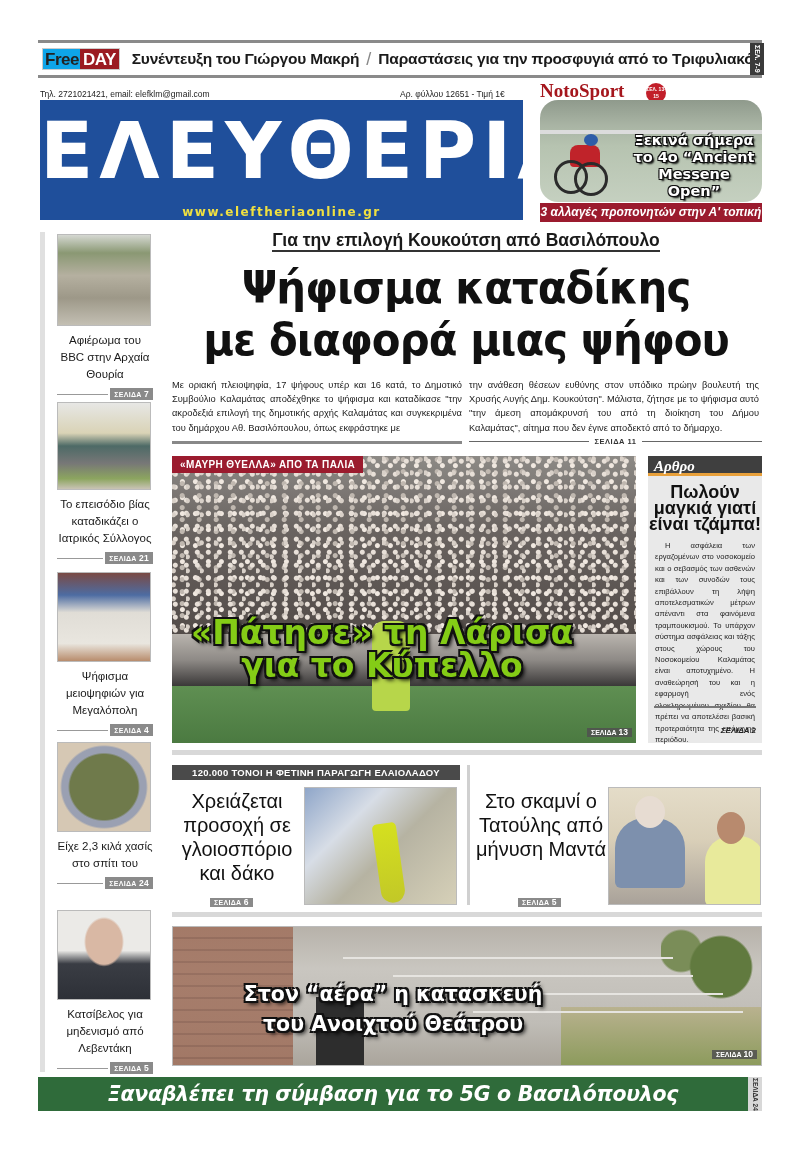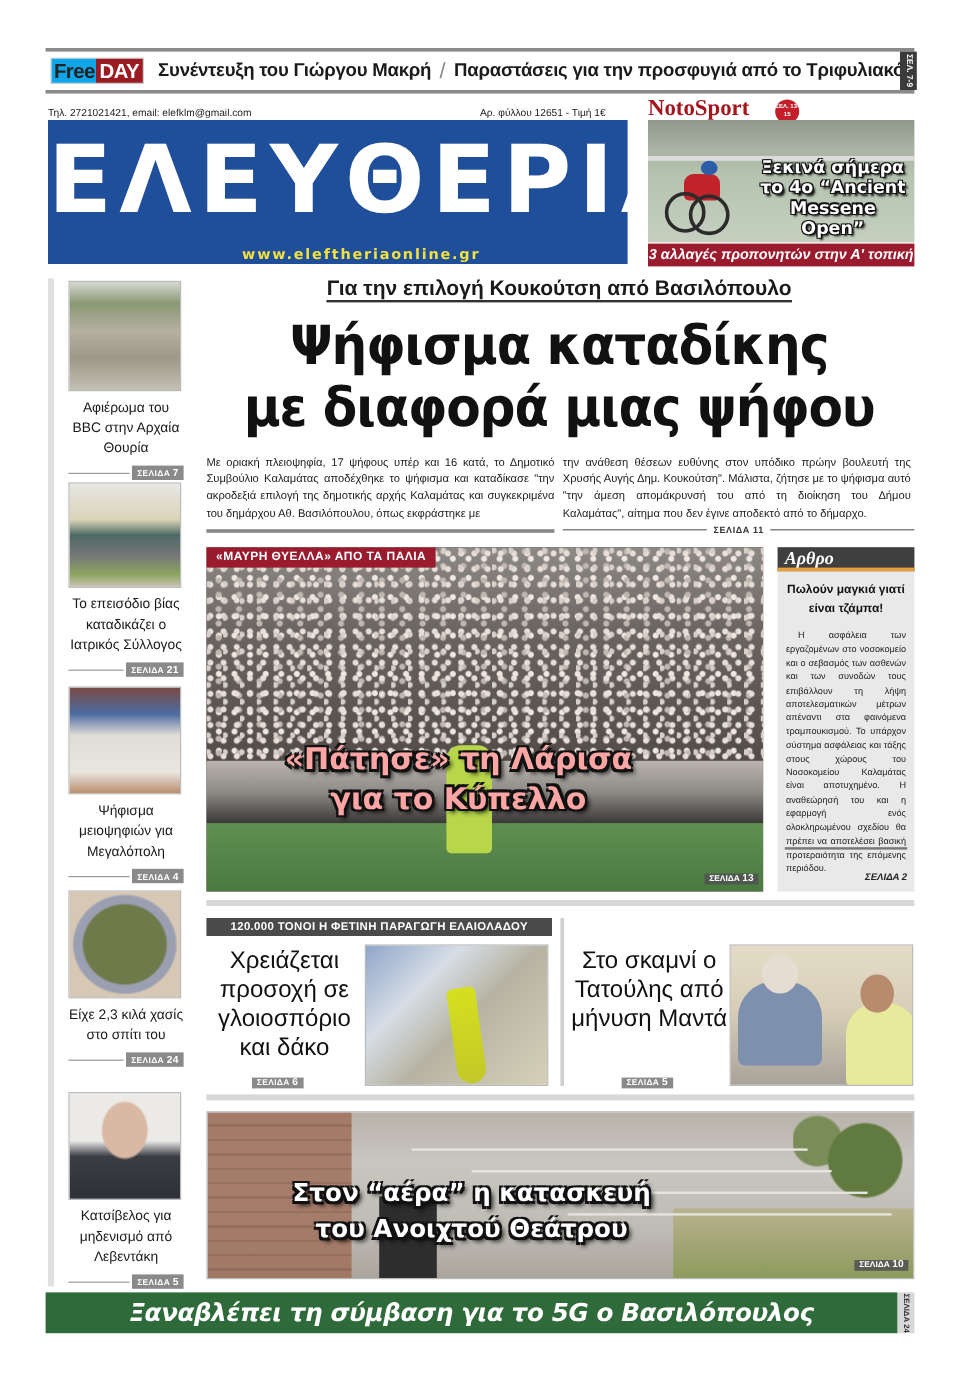--- a/index.html
+++ b/index.html
@@ -17,27 +17,27 @@
   .topsep { font-size: 18px; color: #888; margin: 0 7px; font-weight: normal; }
   .toppage { position: absolute; right: -2px; top: 0px; width: 14px; height: 32px; background: #3a3a3a; color: #fff; font-size: 7px; writing-mode: vertical-rl; display: flex; align-items: center; justify-content: center; font-weight: bold; }
 
   .contact { left: 40px; top: 89px; font-size: 8.5px; color: #222; }
   .issue { left: 400px; top: 89px; font-size: 8.5px; color: #222; }
 
   
   .masthead { left: 40px; top: 100px; width: 483px; height: 120px; background: #1f4f9b; }
   .logo { position: absolute; left: 0; top: 6px; width: 483px; text-align: center; font-family: "DejaVu Sans", sans-serif; font-weight: bold; font-size: 78px; color: #fff; letter-spacing: 6px; line-height: 90px; }
   .pubdate { position: absolute; left: 0; top: 95px; width: 483px; text-align: center; font-size: 9px; color: #fff; letter-spacing: 0.5px; }
-  .website { position: absolute; left: 0; top: 105px; width: 522px; text-align: center; font-size: 12px; color: #f0e040; font-weight: bold; letter-spacing: 1.5px; font-family: "DejaVu Sans", sans-serif; }
+  .website { position: absolute; left: 0; top: 105px; width: 483px; text-align: center; font-size: 12px; color: #f0e040; font-weight: bold; letter-spacing: 1.5px; font-family: "DejaVu Sans", sans-serif; }
 
   
   .noto { left: 540px; top: 80px; width: 222px; height: 142px; }
   .noto-title { position: absolute; left: 0; top: 0; font-family: "Liberation Serif", serif; font-weight: bold; font-size: 19px; color: #a5161d; }
   .noto-badge { position: absolute; left: 106px; top: 3px; width: 20px; height: 20px; border-radius: 50%; background: #c21f2a; color: #fff; font-size: 5px; text-align: center; line-height: 7px; padding-top: 3px; font-weight: bold; }
-  .noto-photo { position: absolute; left: 0; top: 20px; width: 222px; height: 102px; background: linear-gradient(180deg, #8f9a8c 0%, #a9b4a4 25%, #b6c3b0 45%, #c5d0c0 100%); overflow: hidden; }
+  .noto-photo { position: absolute; left: 0; top: 20px; width: 222px; height: 102px; background: linear-gradient(180deg, #8f9a8c 0%, #a9b4a4 25%, #b6c3b0 45%, #c5d0c0 100%); overflow: hidden; border-radius: 18px; }
   .noto-photo .court-line { position: absolute; left: 0; top: 30px; width: 222px; height: 4px; background: #dcdcdc; }
   .noto-photo .wheel { position: absolute; border: 3px solid #2b2b2b; border-radius: 50%; }
   .noto-photo .player { position: absolute; left: 30px; top: 45px; width: 30px; height: 22px; background: #c0232a; border-radius: 8px 8px 4px 4px; }
   .noto-photo .helmet { position: absolute; left: 44px; top: 34px; width: 14px; height: 12px; background: #2e5da8; border-radius: 50%; }
   .noto-head { position: absolute; left: 90px; top: 32px; width: 128px; text-align: center; color: #fff; font-weight: bold; font-size: 14.5px; line-height: 17px; font-family: "DejaVu Sans", sans-serif; text-shadow: 1px 1px 0 #111, -1px -1px 0 #111, 1px -1px 0 #111, -1px 1px 0 #111, 2px 2px 2px #000; }
   .noto-bar { position: absolute; left: 0; top: 123px; width: 222px; height: 19px; background: #9b1b2e; color: #fff; font-style: italic; font-weight: bold; font-size: 12px; text-align: center; line-height: 19px; }
 
   
   .sidebar { left: 40px; top: 232px; width: 118px; height: 840px; border-left: 5px solid #e0e0e0; }
   .side-item { position: absolute; left: 12px; width: 96px; }
@@ -68,29 +68,29 @@
       radial-gradient(circle at 10% 20%, #d8d0c8 0 2px, transparent 3px),
       radial-gradient(circle at 30% 40%, #e8e0d8 0 2px, transparent 3px),
       radial-gradient(circle at 60% 30%, #c0b8b0 0 2px, transparent 3px),
       radial-gradient(circle at 80% 60%, #f0e8e0 0 2px, transparent 3px),
       linear-gradient(180deg, #8d8a86 0%, #6a6461 40%, #524b48 100%);
     background-size: 14px 14px, 11px 13px, 17px 12px, 13px 16px, 100% 100%; }
   .pitch { position: absolute; left: 0; top: 230px; width: 100%; height: 57px; background: linear-gradient(180deg, #5f8f52, #4b7a41); }
   .stand-rail { position: absolute; left: 0; top: 178px; width: 100%; height: 52px; background: linear-gradient(180deg, #b9b4ae, #8e8a86 50%, #3a3838); }
   .player-keeper { position: absolute; left: 200px; top: 165px; width: 38px; height: 90px; background: #b7d64a; border-radius: 12px 12px 4px 4px; }
   .footy-label { position: absolute; left: 0; top: 0; background: #9b1b2e; color: #fff; font-size: 10px; font-weight: bold; padding: 3px 8px; letter-spacing: 0.4px; }
-  .footy-head { position: absolute; left: 0; top: 160px; width: 420px; text-align: center; color: #fca5a5; font-weight: bold; font-size: 25px; line-height: 33px; font-family: "DejaVu Sans", sans-serif; text-shadow: 2px 2px 0 #111, -2px -2px 0 #111, 2px -2px 0 #111, -2px 2px 0 #111, 3px 3px 4px #000; }
+  .footy-head { position: absolute; left: 0; top: 160px; width: 420px; text-align: center; color: #84cc16; font-weight: bold; font-size: 33px; line-height: 33px; font-family: "DejaVu Sans", sans-serif; text-shadow: 2px 2px 0 #111, -2px -2px 0 #111, 2px -2px 0 #111, -2px 2px 0 #111, 3px 3px 4px #000; }
   .footy-page { position: absolute; right: 4px; bottom: 4px; }
   .pb-dark { background: rgba(80,80,80,0.85); color: #fff; font-size: 7px; padding: 1px 4px; font-weight: bold; }
   .pb-dark b { font-size: 8.5px; }
 
   
   .article { left: 648px; top: 456px; width: 114px; height: 287px; background: #e9e9e9; }
   .article-tag { height: 20px; background: #3f3f3f; color: #fff; font-family: "Liberation Serif", serif; font-style: italic; font-weight: bold; font-size: 15px; padding-left: 6px; line-height: 20px; border-bottom: 3px solid #e8a03a; }
-  .article-title { text-align: center; font-weight: bold; font-size: 10px; line-height: 16px; margin-top: 8px; color: #111; }
+  .article-title { text-align: center; font-weight: bold; font-size: 18px; line-height: 16px; margin-top: 8px; color: #111; }
   .article-body { font-size: 7.6px; line-height: 11.4px; text-align: justify; margin: 8px 7px 0 7px; color: #222; text-indent: 10px; }
   .article-foot { position: absolute; left: 6px; right: 6px; bottom: 8px; border-top: 2px solid #777; padding-top: 18px; text-align: right; font-style: italic; font-weight: bold; font-size: 8px; color: #222; }
 
   
   .hr { left: 172px; top: 750px; width: 590px; height: 5px; background: #d8d8d8; }
 
   
   .story { top: 765px; width: 288px; height: 140px; }
   .story1 { left: 172px; }
   .story2 { left: 476px; }

